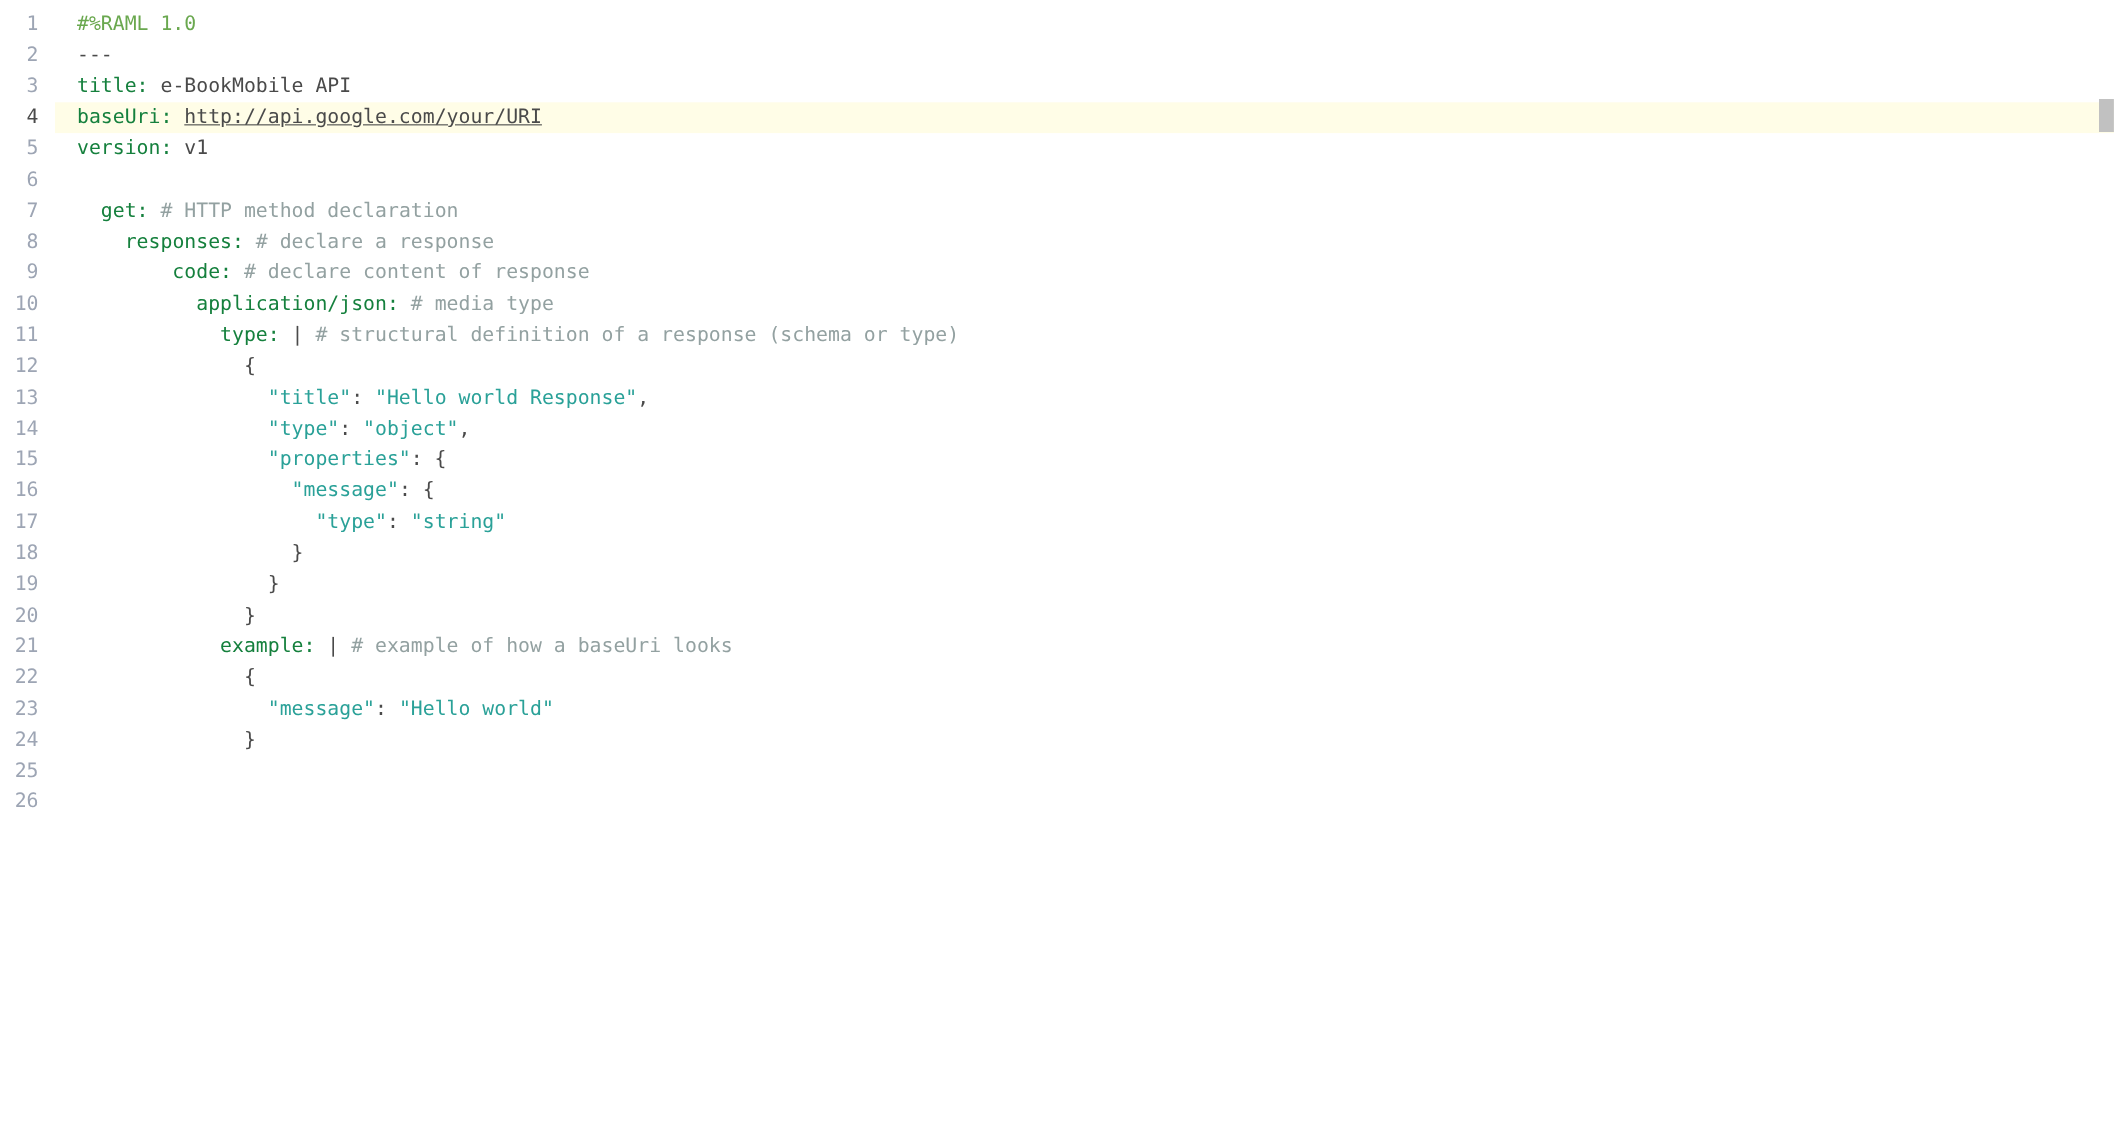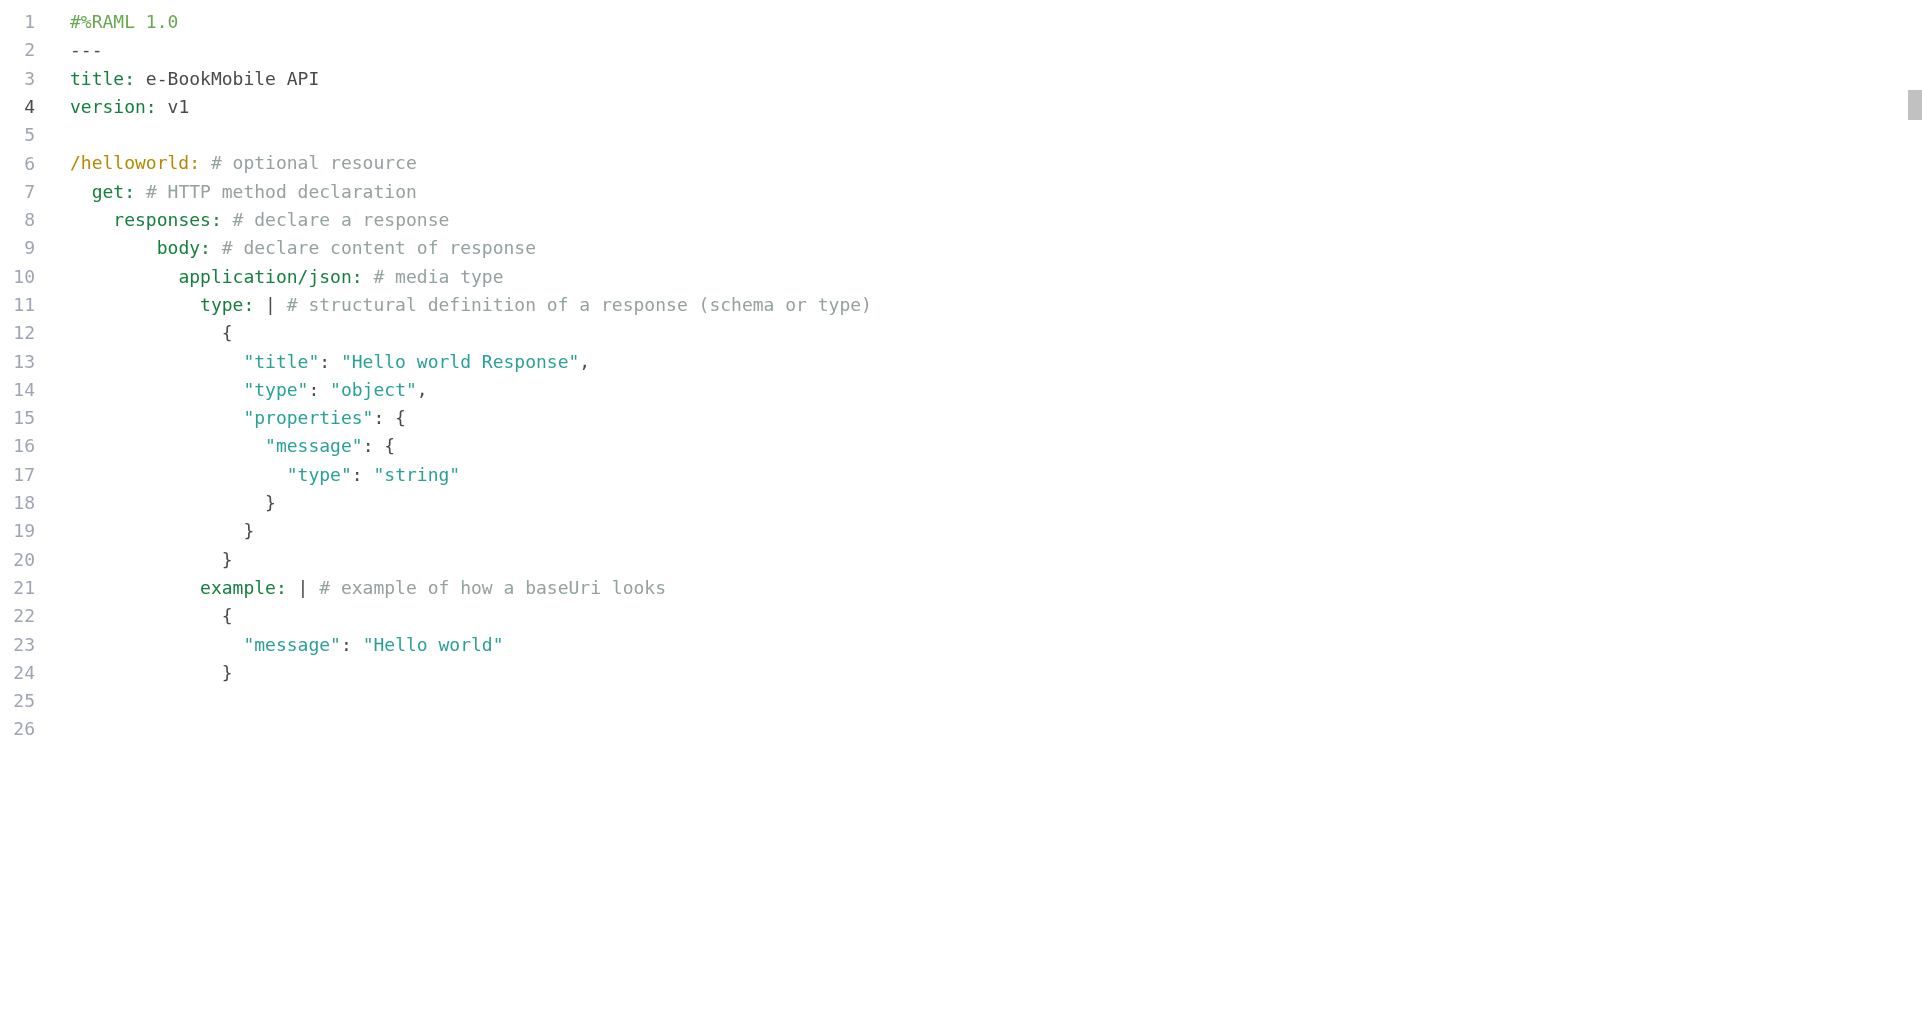--- a/index.html
+++ b/index.html
@@ -106,26 +106,26 @@
       <div class="line-number">22</div>
       <div class="line-number">23</div>
       <div class="line-number">24</div>
       <div class="line-number">25</div>
       <div class="line-number">26</div>
     </div>
   <div class="code-area" id="code-area">
       <div class="code-line"><span class="directive">#%RAML 1.0</span></div>
       <div class="code-line"><span class="punct">---</span></div>
       <div class="code-line"><span class="key">title:</span><span class="value"> e-BookMobile API</span></div>
+      <div class="code-line highlighted"><span class="key">baseUri:</span><span class="value"> </span><span class="link">http://api.google.com/your/URI</span></div>
       <div class="code-line"><span class="key">version:</span><span class="value"> v1</span></div>
       <div class="code-line"></div>
-      <div class="code-line"><span class="resource">/helloworld:</span><span class="comment"> # optional resource</span></div>
       <div class="code-line"><span class="">  </span><span class="key">get:</span><span class="comment"> # HTTP method declaration</span></div>
       <div class="code-line"><span class="">    </span><span class="key">responses:</span><span class="comment"> # declare a response</span></div>
-      <div class="code-line"><span class="">        </span><span class="key">body:</span><span class="comment"> # declare content of response</span></div>
+      <div class="code-line"><span class="">        </span><span class="key">code:</span><span class="comment"> # declare content of response</span></div>
       <div class="code-line"><span class="">          </span><span class="key">application/json:</span><span class="comment"> # media type</span></div>
       <div class="code-line"><span class="">            </span><span class="key">type:</span><span class="pipe"> | </span><span class="comment"># structural definition of a response (schema or type)</span></div>
       <div class="code-line"><span class="punct">              {</span></div>
       <div class="code-line"><span class="">                </span><span class="string">"title"</span><span class="punct">: </span><span class="string">"Hello world Response"</span><span class="punct">,</span></div>
       <div class="code-line"><span class="">                </span><span class="string">"type"</span><span class="punct">: </span><span class="string">"object"</span><span class="punct">,</span></div>
       <div class="code-line"><span class="">                </span><span class="string">"properties"</span><span class="punct">: {</span></div>
       <div class="code-line"><span class="">                  </span><span class="string">"message"</span><span class="punct">: {</span></div>
       <div class="code-line"><span class="">                    </span><span class="string">"type"</span><span class="punct">: </span><span class="string">"string"</span></div>
       <div class="code-line"><span class="punct">                  }</span></div>
       <div class="code-line"><span class="punct">                }</span></div>

